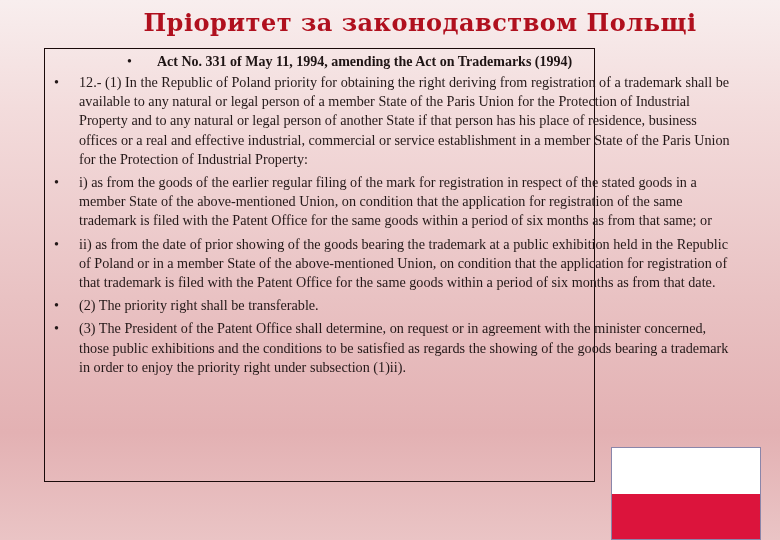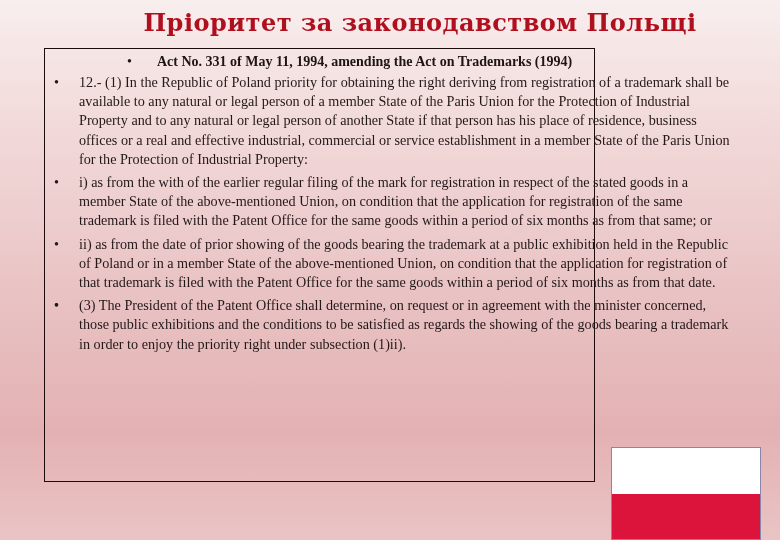--- a/index.html
+++ b/index.html
@@ -105,28 +105,29 @@
     <span class="bullet">•</span><b>Act No. 331 of May 11, 1994, amending the Act on Trademarks (1994)</b>
   </div>
 
   <ul class="items">
     <li>
       <span class="bullet">•</span>
       <span>12.- (1) In the Republic of Poland </span><b>priority for obtaining the right deriving from registration of a trademark</b><span> shall be available to any natural or legal person of a member State of the Paris Union for the Protection of Industrial Property and to any natural or legal person of another State if that person has his place of residence, business offices or a real and effective industrial, commercial or service establishment in a member State of the Paris Union for the Protection of Industrial Property:</span>
     </li>
     <li>
       <span class="bullet">•</span>
-      <span>i) as from the with of the </span><b>earlier regular filing of the mark for registration in respect of the stated goods in a member State of the above-mentioned Union</b><span>, on condition that the application for registration of the same trademark is filed with the Patent Office for the same goods within </span><b>a period of six months</b><span> as from that same; or</span>
+      <span>i) as from the goods of the </span><b>earlier regular filing of the mark for registration in respect of the stated goods in a member State of the above-mentioned Union</b><span>, on condition that the application for registration of the same trademark is filed with the Patent Office for the same goods within </span><b>a period of six months</b><span> as from that same; or</span>
     </li>
     <li>
       <span class="bullet">•</span>
       <span>ii) as from the date of prior </span><b>showing of the goods bearing the trademark at a public exhibition</b><span> held in the Republic of Poland or in a member State of the above-mentioned Union, on condition that the application for registration of that trademark is filed with the Patent Office for the same goods within a </span><b>period of six months</b><span> as from that date.</span>
     </li>
     <li>
       <span class="bullet">•</span>
+      <span>(2) The priority right shall be transferable.</span>
     </li>
     <li>
       <span class="bullet">•</span>
       <span>(3) The President of the Patent Office shall determine, on request or in agreement with the minister concerned, those public exhibitions and the conditions to be satisfied as regards the showing of the goods bearing a trademark in order to enjoy the priority right under subsection (1)ii).</span>
     </li>
   </ul>
 </div>
 
 <div class="flag">
   <div class="white"></div>

